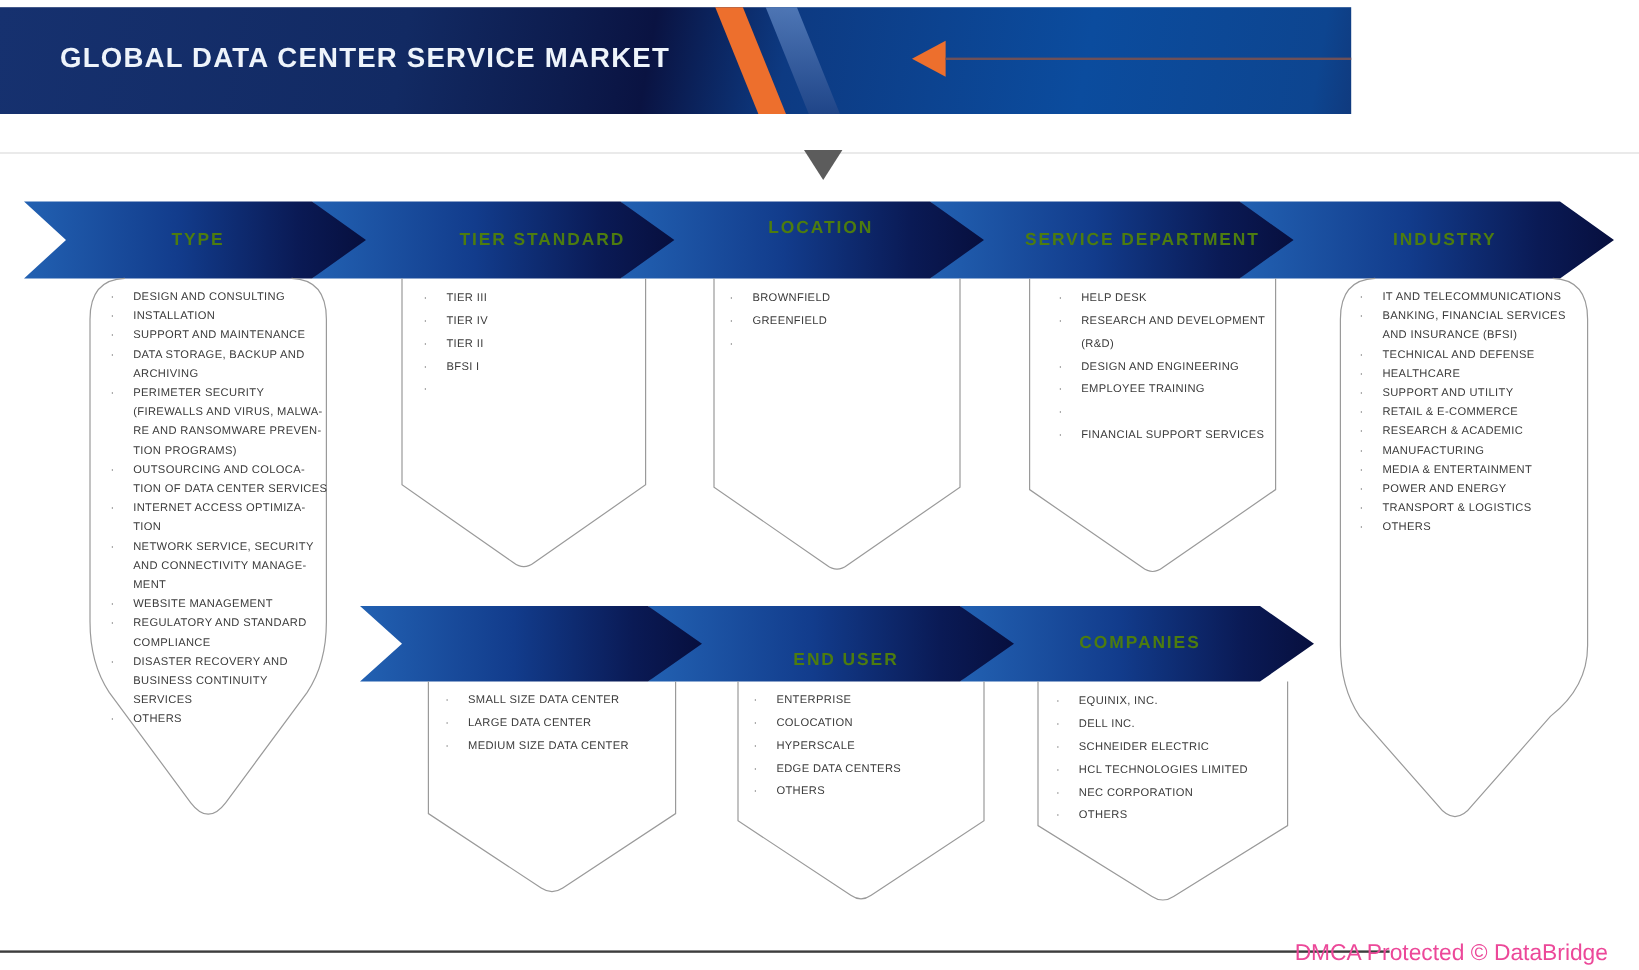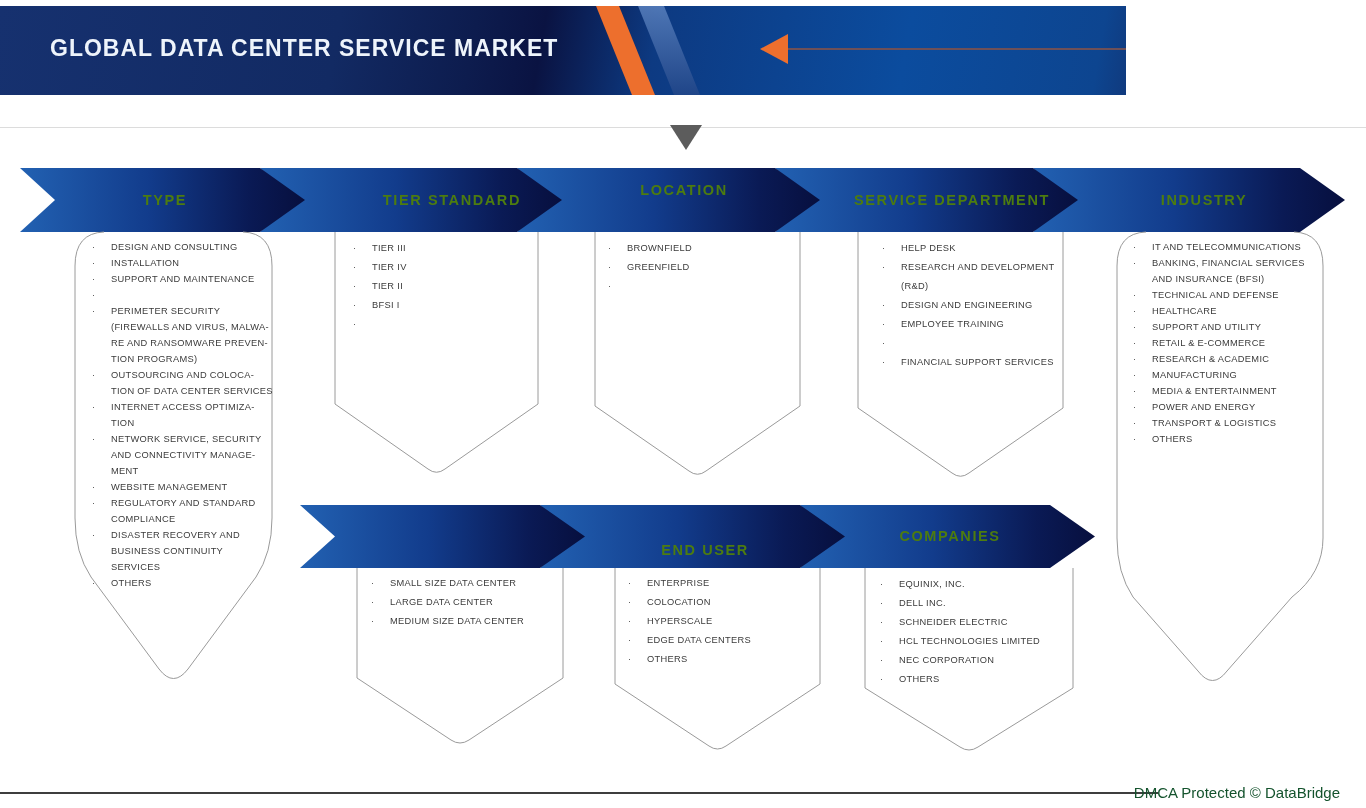--- a/index.html
+++ b/index.html
@@ -32,21 +32,21 @@
              font-size:14.5px;font-weight:bold;letter-spacing:1.6px;white-space:nowrap;}
   
   ul.seg-list{position:absolute;list-style:none;margin:0;padding:0;color:#3a3a3a;
               font-size:9.3px;letter-spacing:.3px;}
   ul.lh16{line-height:16px;} ul.lh19{line-height:19px;}
   ul.seg-list li{display:flex;}
   ul.seg-list .dot{flex:0 0 19px;color:#4a4a4a;}
   ul.seg-list .txt{flex:1;white-space:pre-line;}
   
   .foot-line{position:absolute;left:0;top:792px;width:1158px;height:2px;background:#3d3d3d;}
-  .foot-text{position:absolute;right:26px;top:784px;font-size:15px;color:#14532d;margin-left:36px;}
+  .foot-text{position:absolute;right:26px;top:784px;font-size:19px;color:#ec4899;margin-left:36px;}
 </style>
 </head>
 <body>
 
 <div class="canvas">
 
   <div class="hdr">
     <div class="stripe-orange"></div>
     <div class="stripe-blue"></div>
     <div class="hdr-arrow"></div>
@@ -107,20 +107,22 @@
       <li class="item">
         <span class="dot">·</span>
         <span class="txt">INSTALLATION</span>
       </li>
       <li class="item">
         <span class="dot">·</span>
         <span class="txt">SUPPORT AND MAINTENANCE</span>
       </li>
       <li class="item">
         <span class="dot">·</span>
+        <span class="txt">DATA STORAGE, BACKUP AND
+ARCHIVING</span>
       </li>
       <li class="item">
         <span class="dot">·</span>
         <span class="txt">PERIMETER SECURITY
 (FIREWALLS AND VIRUS, MALWA-
 RE AND RANSOMWARE PREVEN-
 TION PROGRAMS)</span>
       </li>
       <li class="item">
         <span class="dot">·</span>

